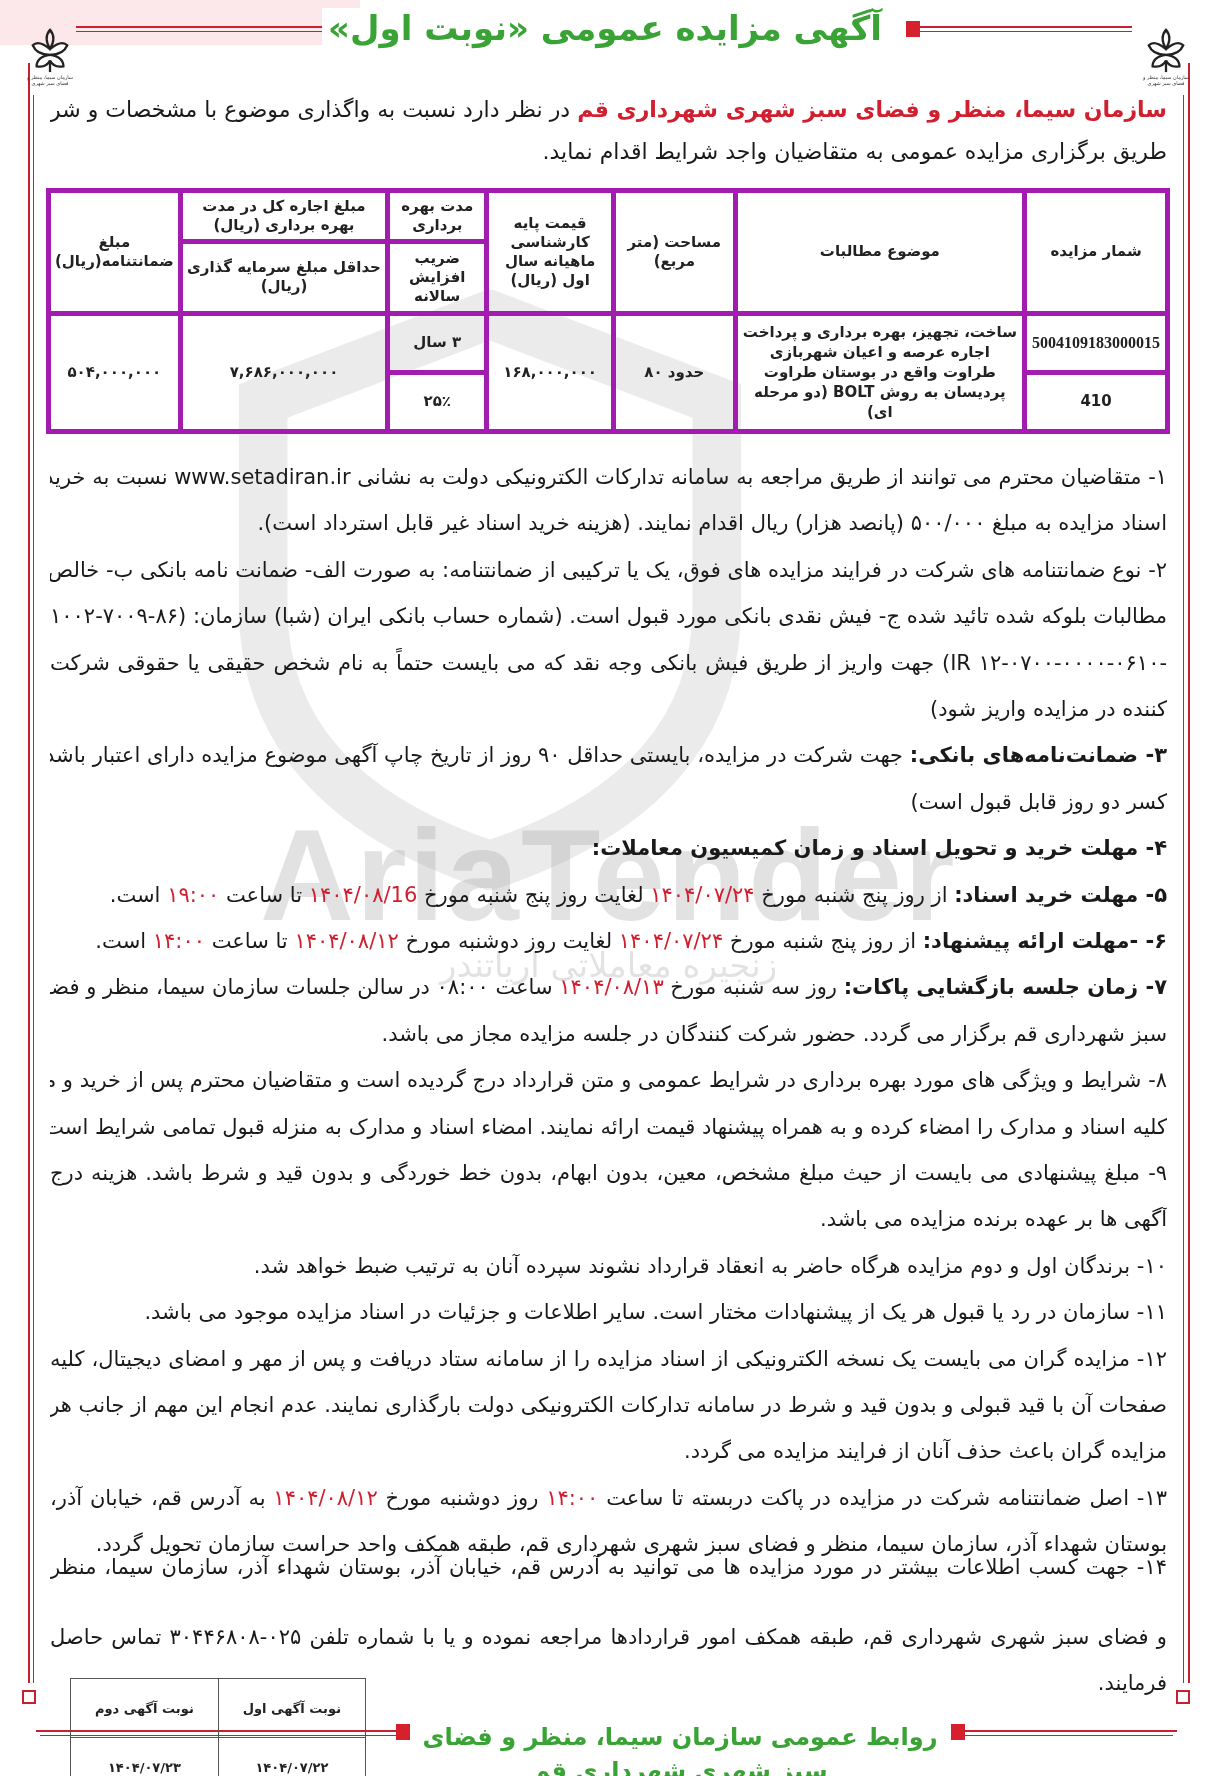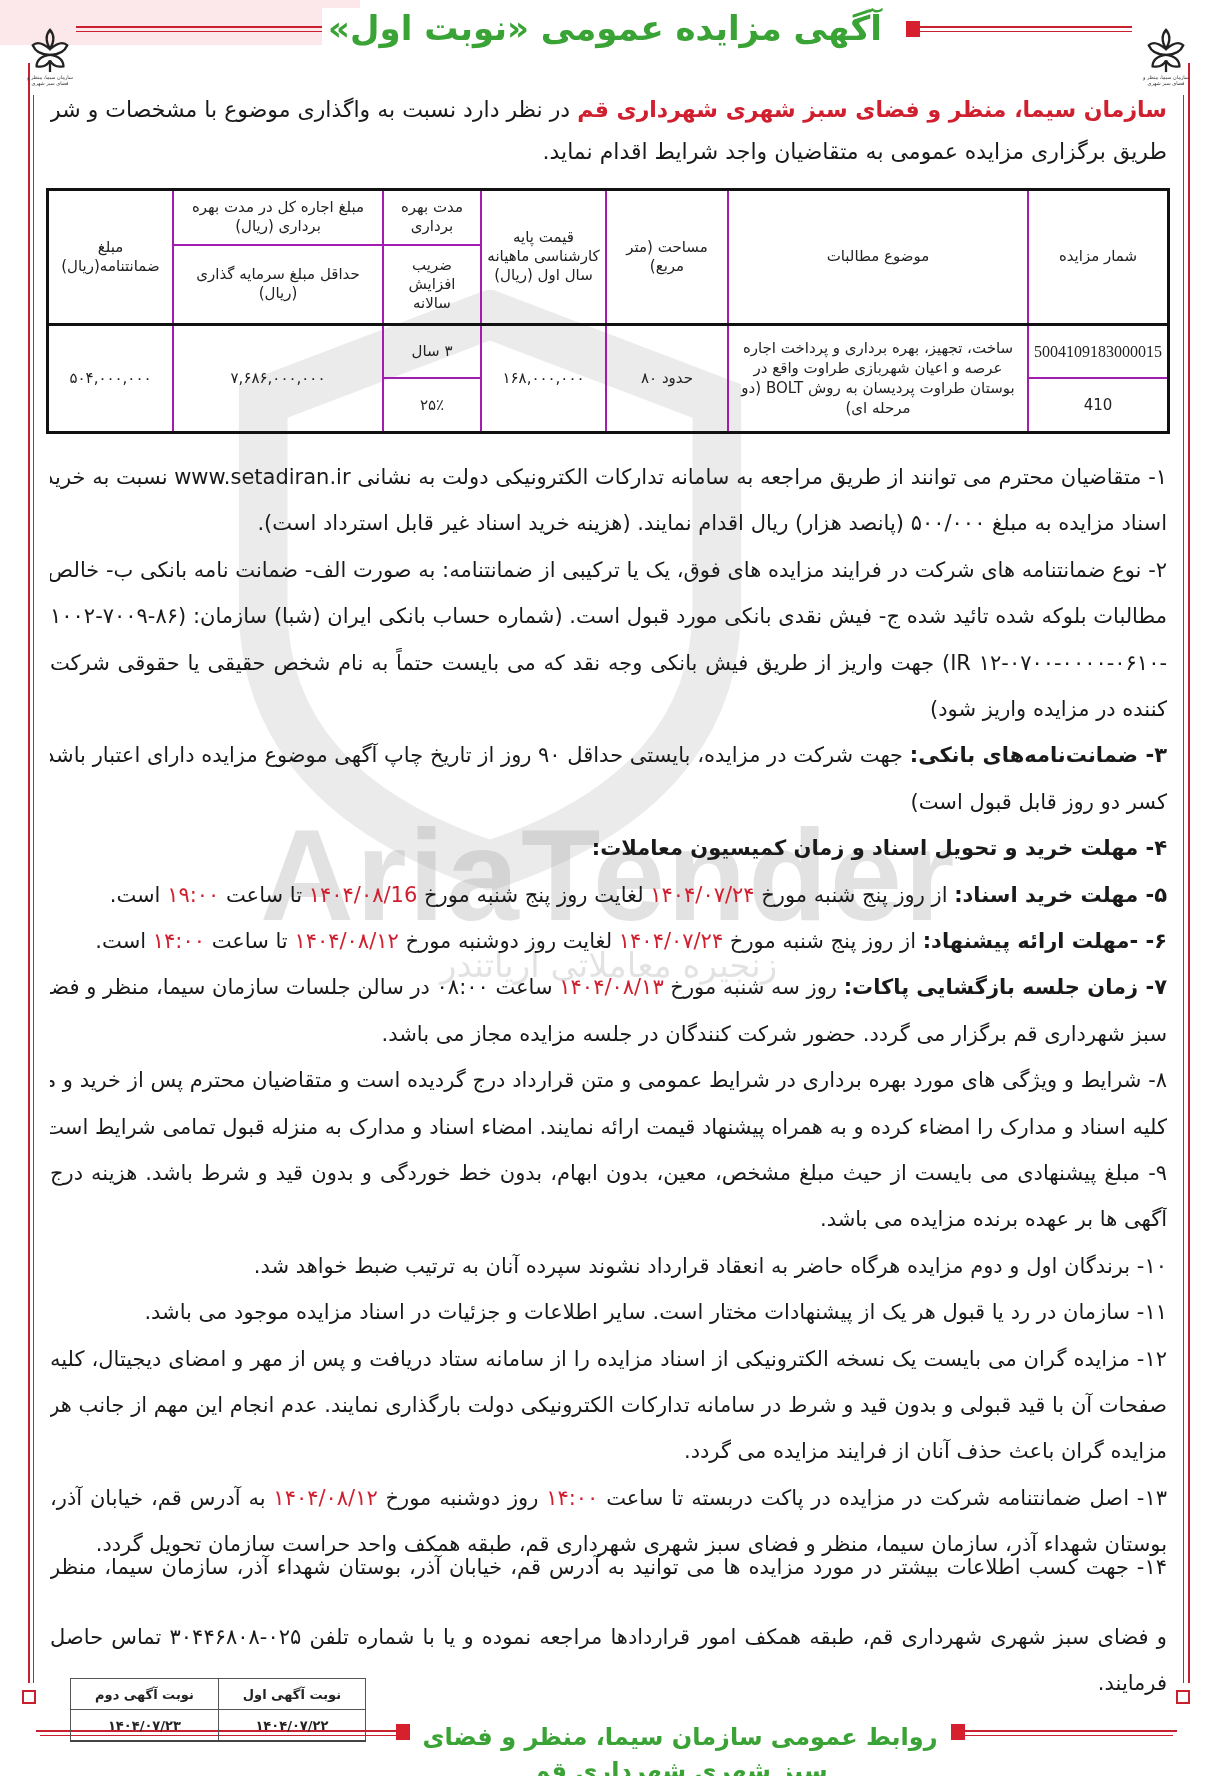--- a/index.html
+++ b/index.html
@@ -28,26 +28,26 @@
   .logo .cap { font-size:5px; line-height:6px; text-align:center; color:#333; direction:rtl; }
 
   .line { position:absolute; right:43px; left:50px; direction:rtl; text-align:justify; text-align-last:justify; font-size:21px; line-height:30px; white-space:nowrap; overflow:hidden; font-family:"DejaVu Sans", sans-serif; }
   .line.last { text-align-last:right; }
   .red { color:#d01f2e; }
   .redb { color:#d01f2e; font-weight:bold; }
   .b { font-weight:bold; }
 
   
   table.main { position:absolute; left:46px; top:188px; width:1124px; height:246px; border-collapse:collapse; border:3px solid #111; direction:rtl; font-size:15px; color:#222; }
-  table.main td, table.main th { border:2px solid #a21caf; text-align:center; vertical-align:middle; font-weight:normal; padding:2px 4px; line-height:19px;margin-left:26px; }
+  table.main td, table.main th { border:5px solid #a21caf; text-align:center; vertical-align:middle; font-weight:bold; padding:2px 4px; line-height:19px;margin-left:26px; }
   table.main .hdr-bottom td, table.main .hdr-bottom th { border-bottom:3px solid #111; }
 
   
   table.pub { position:absolute; left:70px; top:1678px; width:296px; height:50px; border-collapse:collapse; direction:rtl; font-size:13px; font-weight:bold; color:#222; border:1px solid #444; border-bottom:2px solid #444; }
-  table.pub td { border:1px solid #555; text-align:center; padding:3px; height:24px; }
+  table.pub td { border:1px solid #555; text-align:center; padding:17px; height:24px; }
 
   .footer { position:absolute; top:1720px; left:400px; width:560px; text-align:center; direction:rtl; font-weight:bold; font-size:24px; color:#3aa335; line-height:34px; }
 </style>
 </head>
 <body>
 
 <div class="page">
 
   <div class="wm-band"></div>
   <svg class="wm-shape" viewBox="0 0 100 110">

